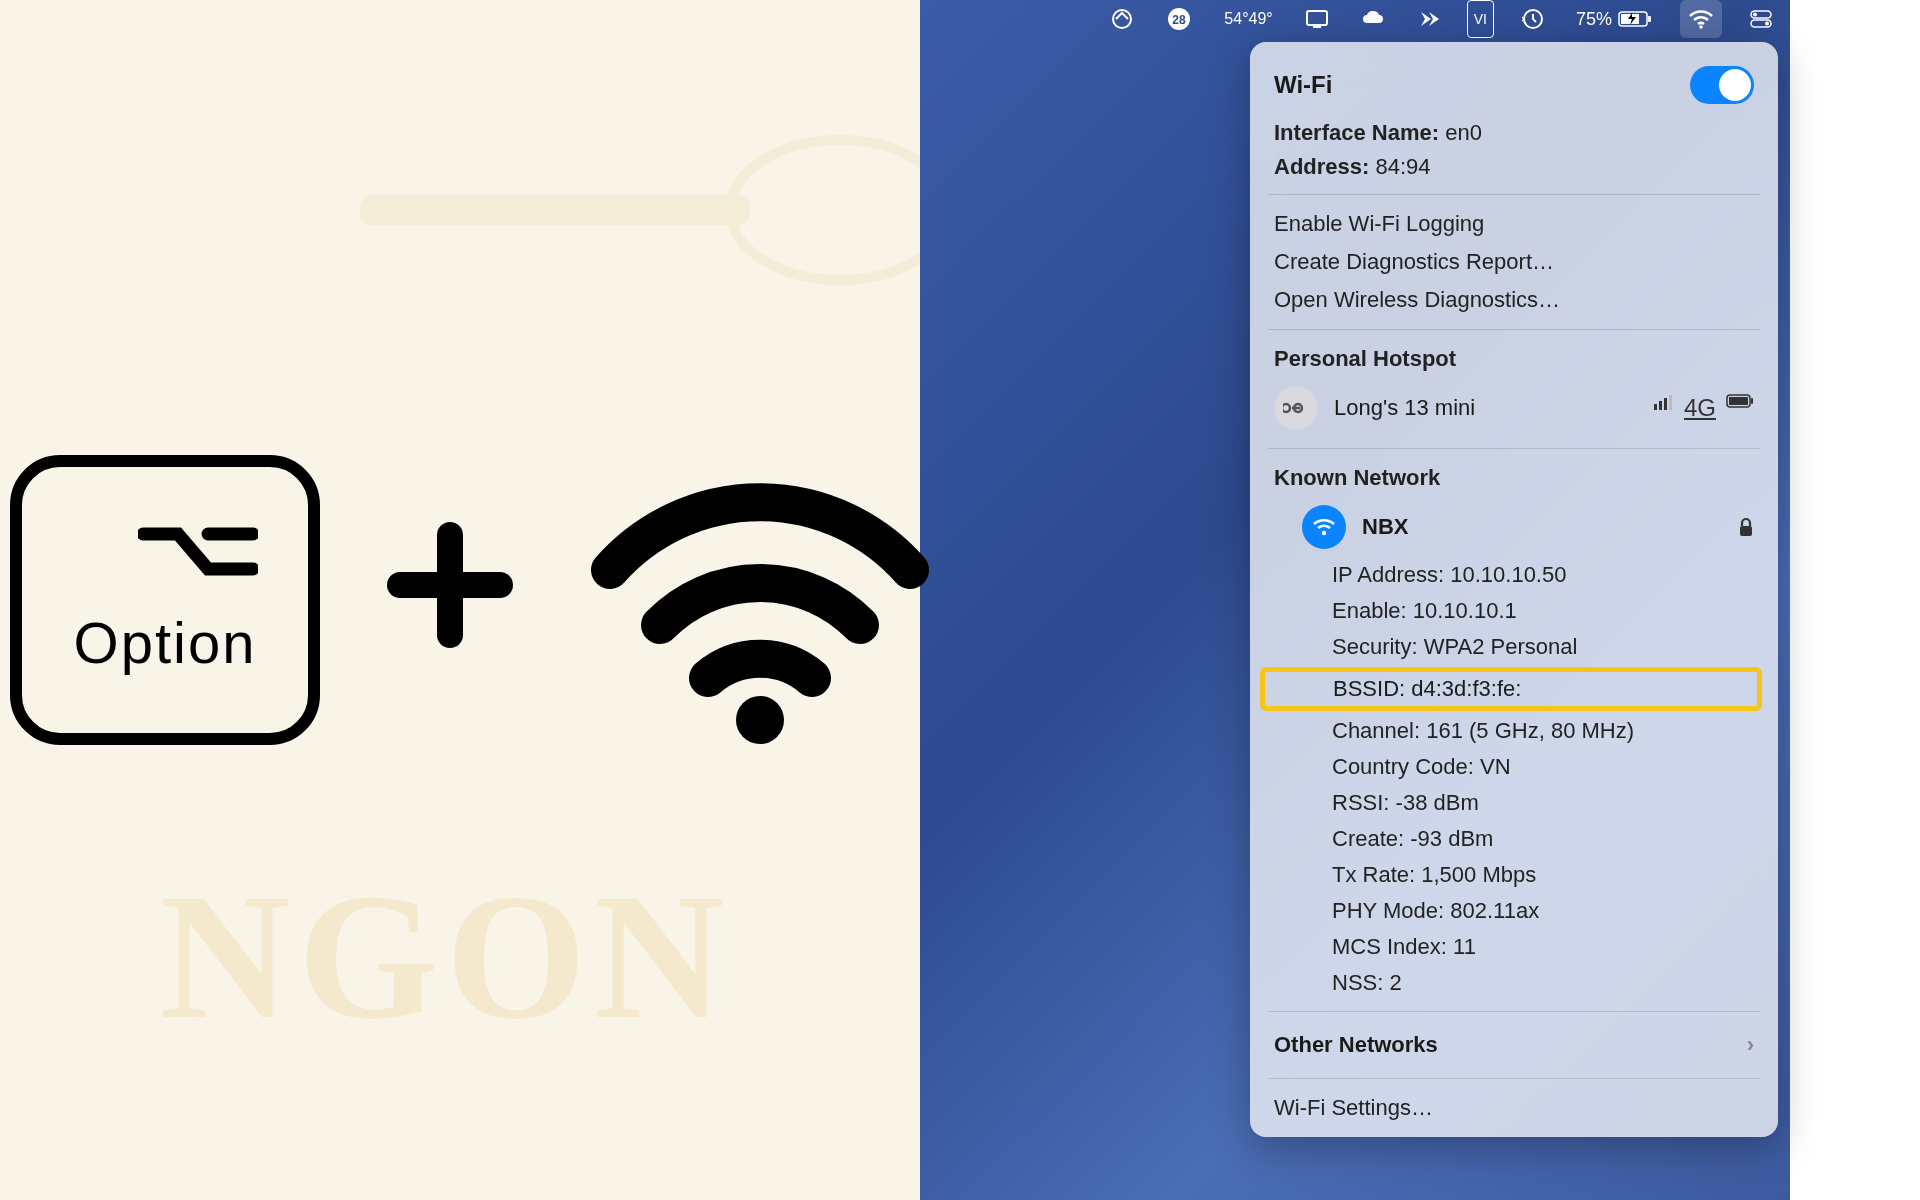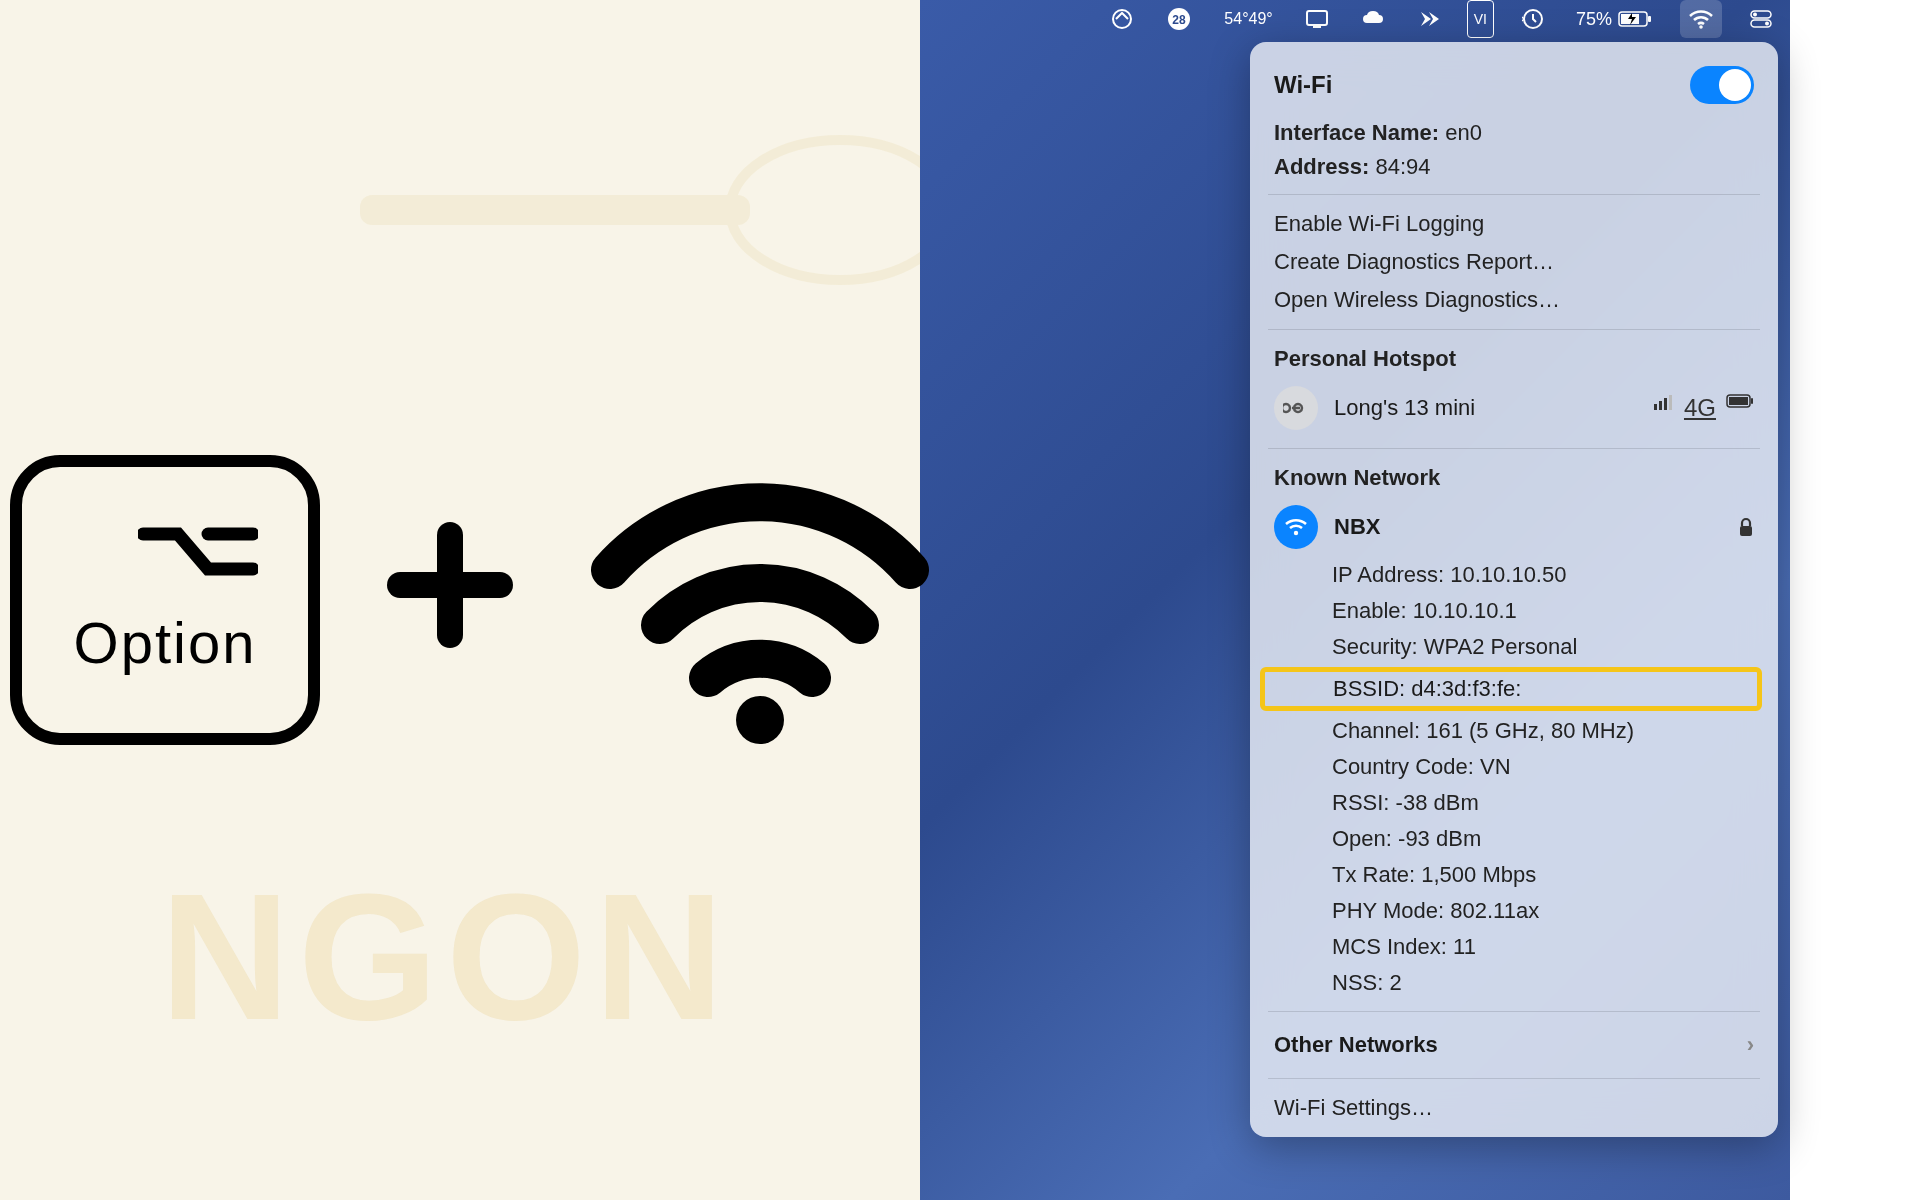--- a/index.html
+++ b/index.html
@@ -25,21 +25,21 @@
   padding-left: 30px;
 }
 .watermark {
   position: absolute;
   bottom: 140px;
   left: 160px;
   font-size: 180px;
   font-weight: 900;
   color: rgba(230, 200, 120, 0.25);
   letter-spacing: 8px;
-  font-family: Liberation Sans, sans-serif;
+  font-family: Liberation Serif, serif;
 }
 .spoon-bg {
   position: absolute;
   top: 80px;
   left: 320px;
   width: 650px;
   height: 260px;
   opacity: 0.12;
 }
 .key-combo {
@@ -199,20 +199,21 @@
   gap: 10px;
   font-size: 24px;
   color: #333;
   text-decoration: underline;
 }
 .network-row {
   display: flex;
   align-items: center;
   padding: 8px 24px;
   gap: 16px;
+  margin-left: 28px;
 }
 .network-icon {
   width: 44px;
   height: 44px;
   background: #0a84ff;
   border-radius: 50%;
   display: flex;
   align-items: center;
   justify-content: center;
 }
@@ -413,21 +414,21 @@
           <path d="M4 9 L4 6 A4 4 0 0 1 12 6 L12 9" stroke="#333" stroke-width="2.2" fill="none"></path>
         </svg>
     </div>
     <div class="detail-line"><span class="label">IP Address:</span> <span>10.10.10.50</span></div>
     <div class="detail-line"><span class="label">Enable:</span> <span>10.10.10.1</span></div>
     <div class="detail-line"><span class="label">Security:</span> <span>WPA2 Personal</span></div>
     <div class="highlight-box"><span class="label" style="font-weight:500">BSSID:</span> <span>d4:3d:f3:fe:</span></div>
     <div class="detail-line"><span class="label">Channel:</span> <span>161 (5 GHz, 80 MHz)</span></div>
     <div class="detail-line"><span class="label">Country Code:</span> <span>VN</span></div>
     <div class="detail-line"><span class="label">RSSI:</span> <span>-38 dBm</span></div>
-    <div class="detail-line"><span class="label">Open:</span> <span>-93 dBm</span></div>
+    <div class="detail-line"><span class="label">Create:</span> <span>-93 dBm</span></div>
     <div class="detail-line"><span class="label">Tx Rate:</span> <span>1,500 Mbps</span></div>
     <div class="detail-line"><span class="label">PHY Mode:</span> <span>802.11ax</span></div>
     <div class="detail-line"><span class="label">MCS Index:</span> <span>11</span></div>
     <div class="detail-line"><span class="label">NSS:</span> <span>2</span></div>
     <div class="divider"></div>
     <div class="other-networks">
       <span>Other Networks</span>
       <span class="chevron">›</span>
     </div>
     <div class="divider"></div>

